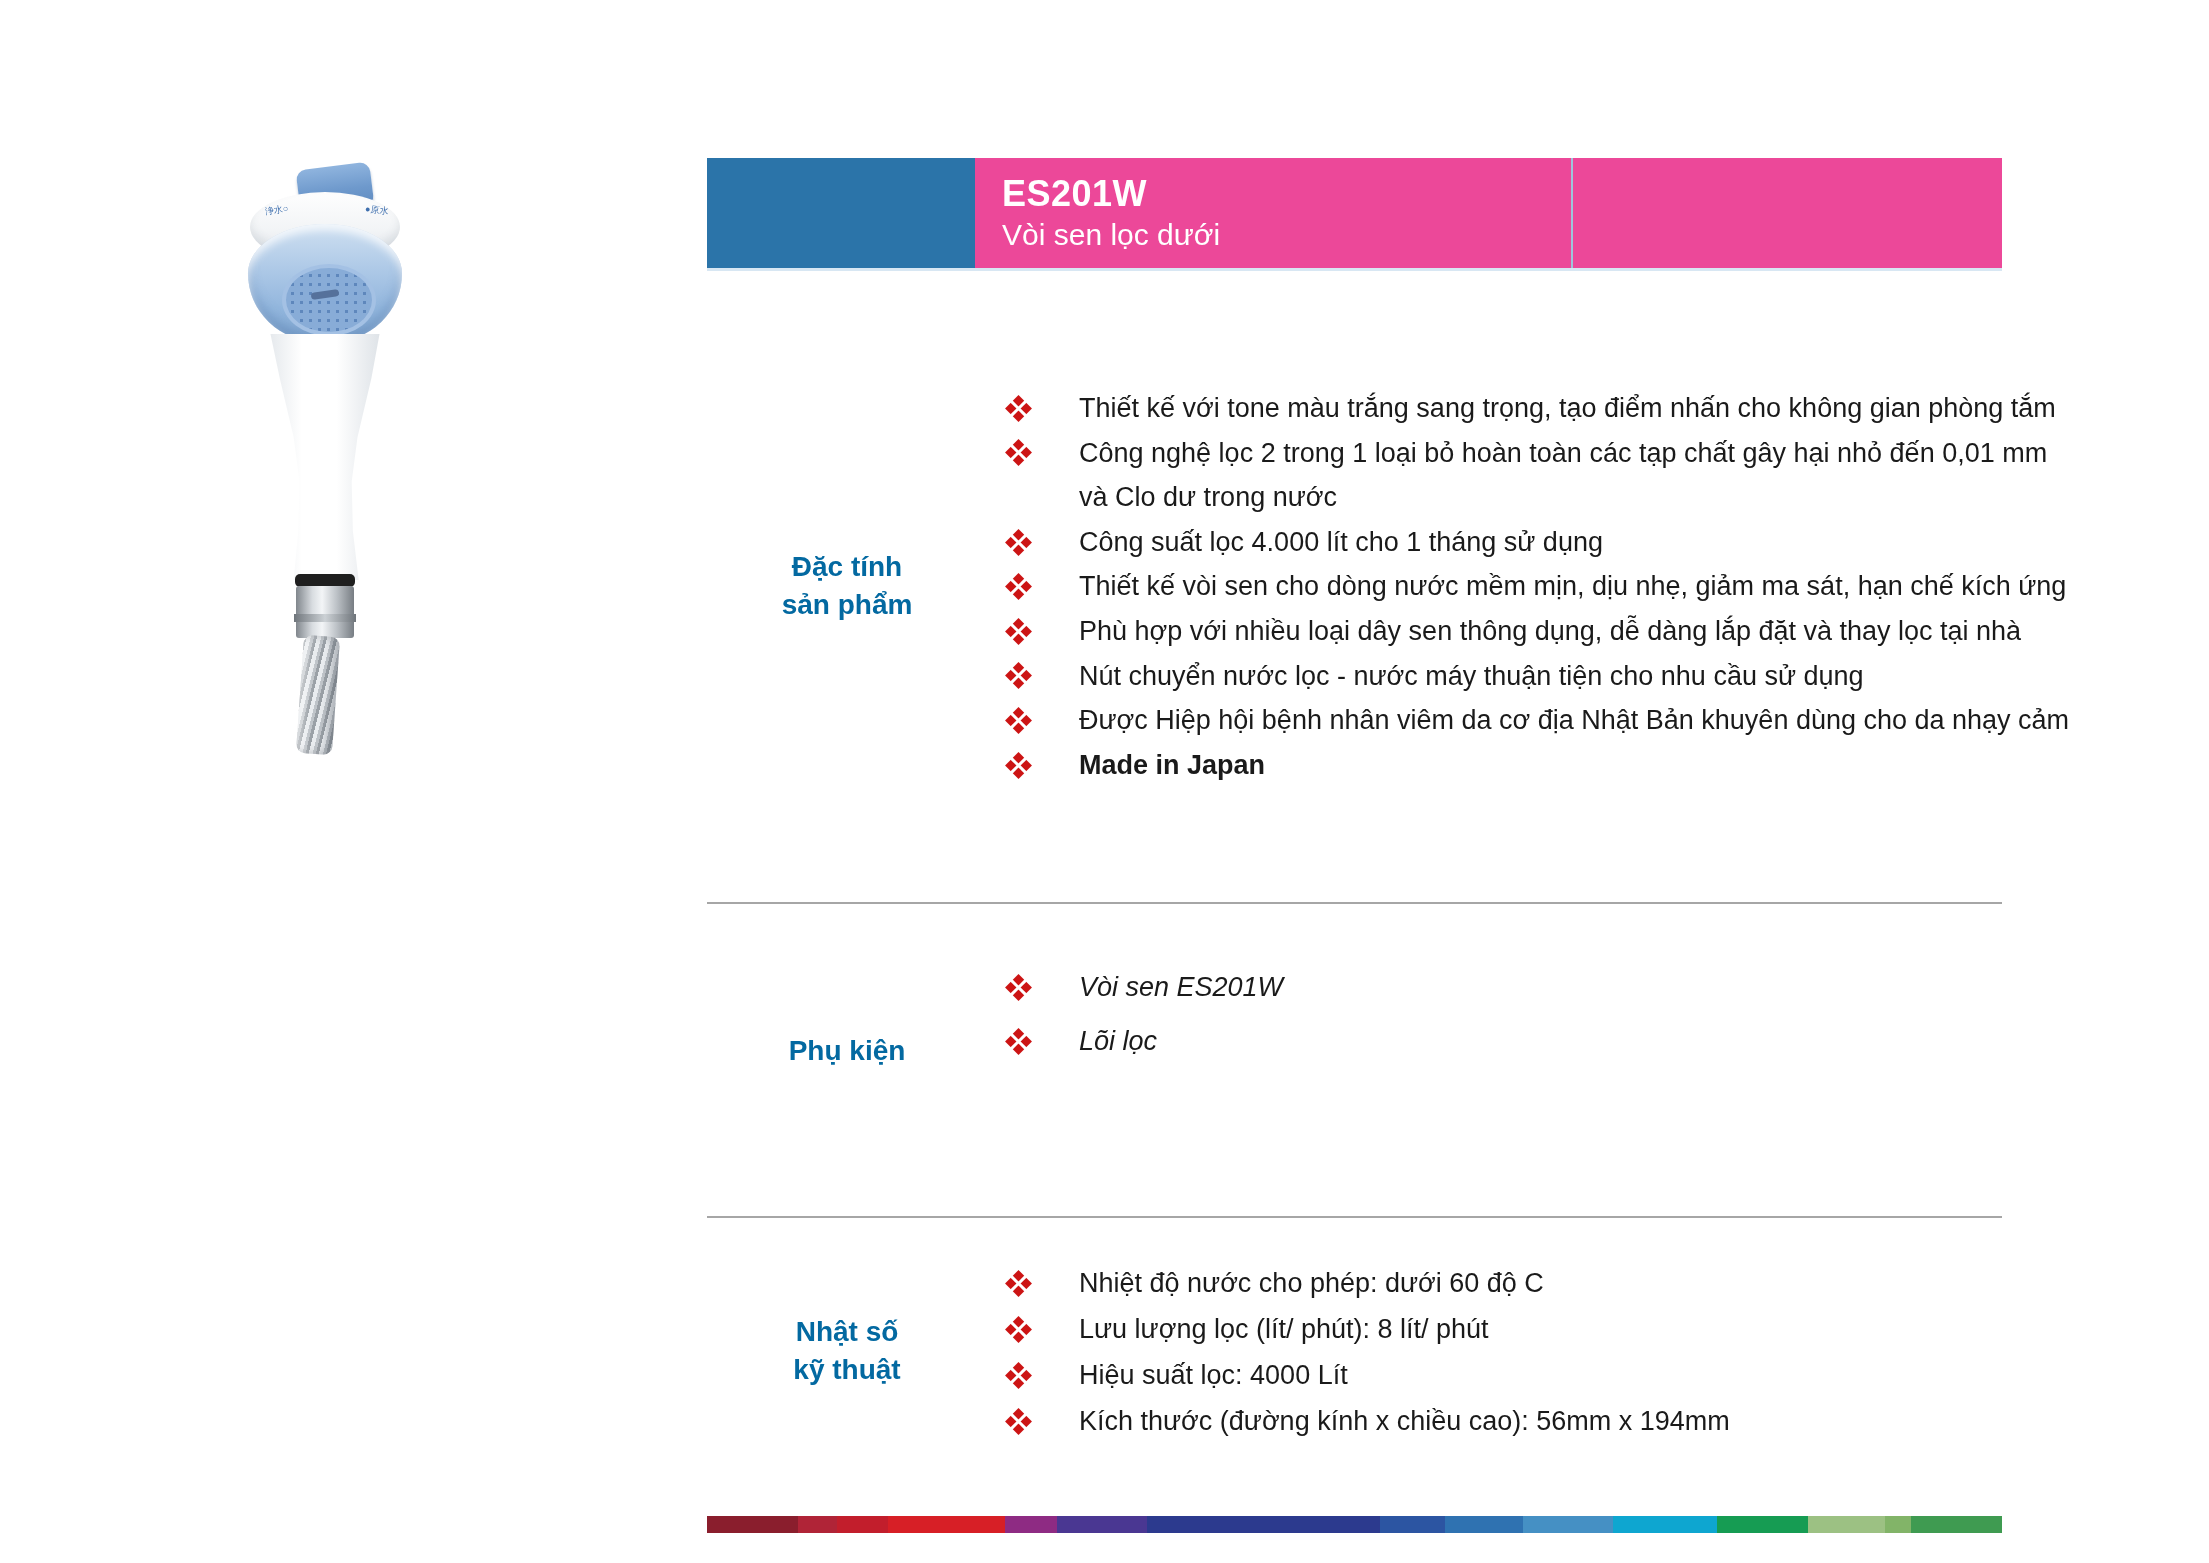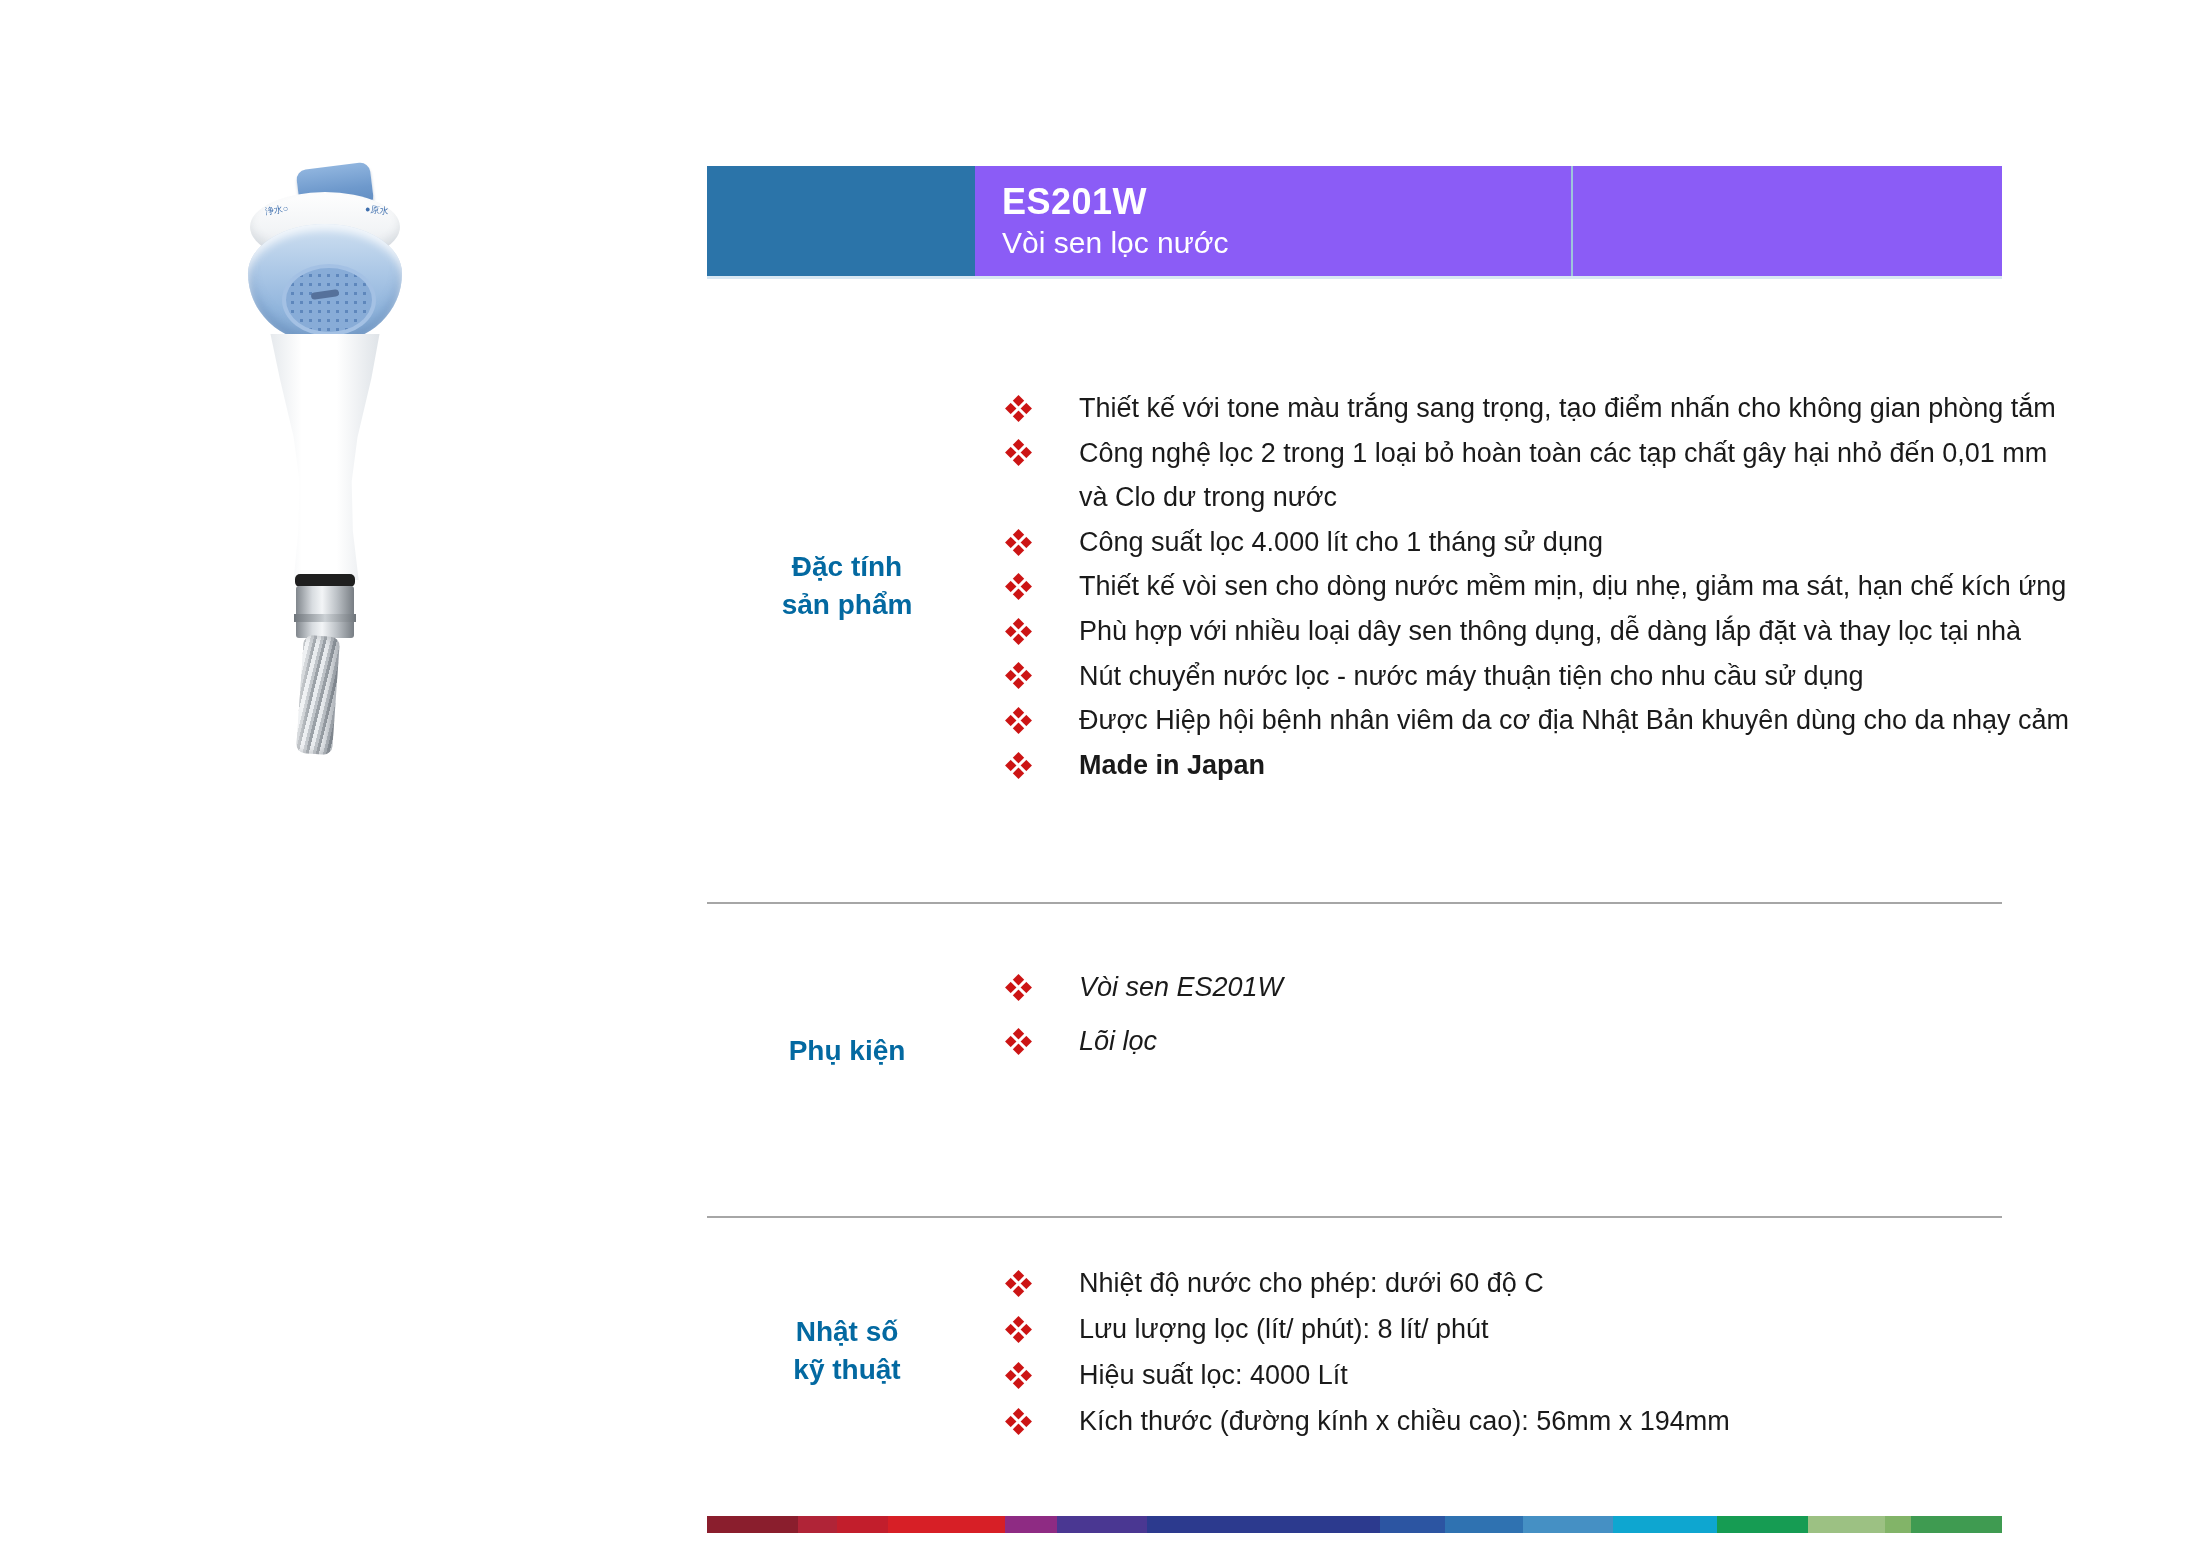--- a/index.html
+++ b/index.html
@@ -1,21 +1,21 @@
 <!DOCTYPE html>
 <html><head>
 <meta charset="utf-8">
 <style>
   html,body{margin:0;padding:0;background:#ffffff;}
   .page{position:relative;width:2209px;height:1563px;background:#ffffff;overflow:hidden;
         font-family:"Liberation Sans","DejaVu Sans",sans-serif;color:#1a1a1a;}
 
   
-  .header{position:absolute;left:707px;top:166px;width:1295px;height:110px;
-          background:#8b5cf6;border-bottom:3px solid #D8E7F3;}
+  .header{position:absolute;left:707px;top:158px;width:1295px;height:110px;
+          background:#ec4899;border-bottom:3px solid #D8E7F3;}
   .header-light{position:absolute;left:0;top:0;width:268px;height:100%;background:#2B74A9;}
   .header-vline{position:absolute;left:864px;top:0;width:2px;height:100%;background:#9EC4DB;}
   .header-text{position:absolute;left:295px;top:14px;color:#ffffff;}
   .model{font-size:36px;font-weight:bold;line-height:44px;letter-spacing:0.5px;}
   .pname{font-size:30px;line-height:38px;}
 
   
   .section-label{position:absolute;left:707px;width:280px;text-align:center;
                  font-size:28px;font-weight:bold;line-height:38px;color:#0369a1;}
   #label-features{top:548px;}
@@ -98,21 +98,21 @@
     <div class="o-ring"></div>
     <div class="connector"></div>
     <div class="hose"></div>
   </div>
 
   <div class="header">
     <div class="header-light"></div>
     <div class="header-vline"></div>
     <div class="header-text">
       <div class="model">ES201W</div>
-      <div class="pname">Vòi sen lọc nước</div>
+      <div class="pname">Vòi sen lọc dưới</div>
     </div>
   </div>
 
   <div class="section-label" id="label-features">
       <div>Đặc tính</div>
       <div>sản phẩm</div>
     </div>
   <div class="bullet-list" id="list-features">
       <div class="bullet-row">
         <div class="glyph-col">

